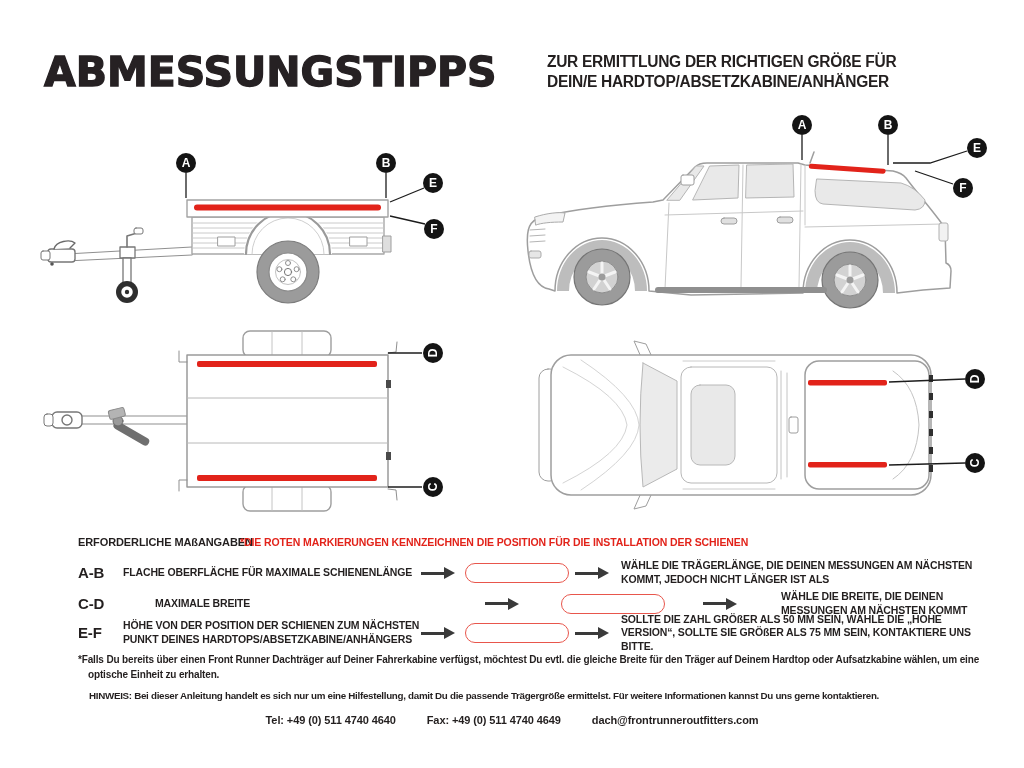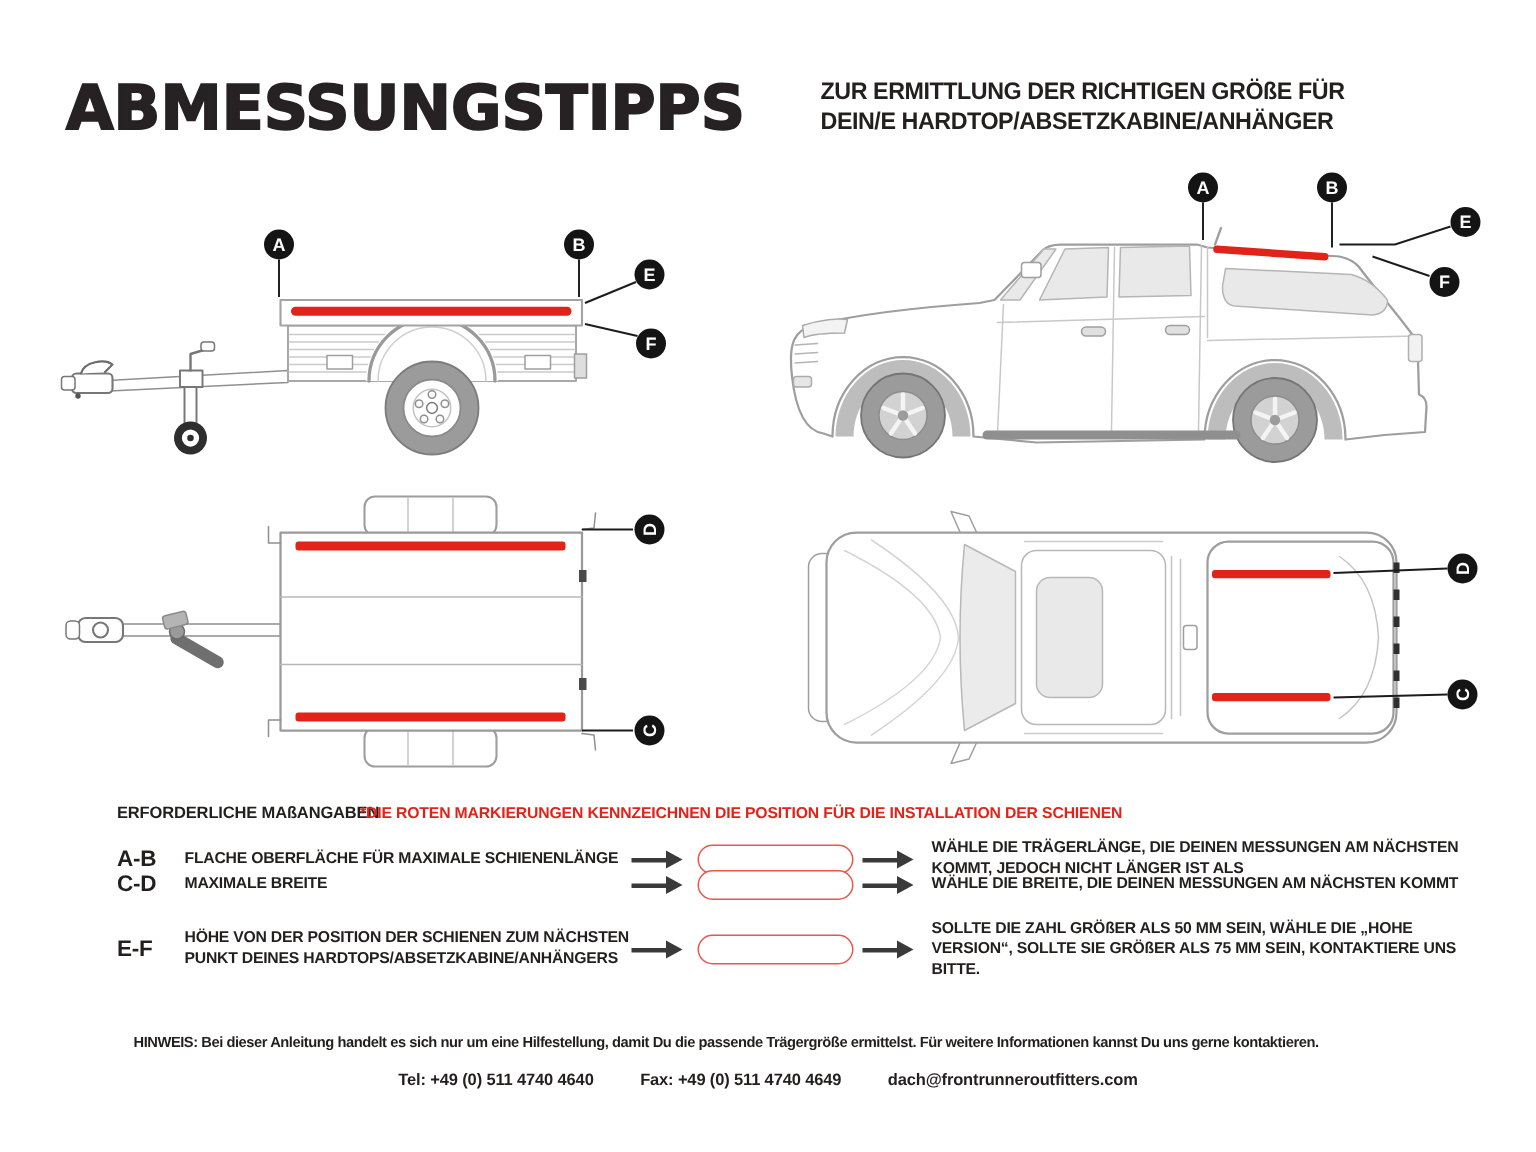--- a/index.html
+++ b/index.html
@@ -18,21 +18,21 @@
   svg text.mkt{font:bold 12px "Liberation Sans", sans-serif; fill:#fff; text-anchor:middle;}
   svg .lead{stroke:#1c1c1c; stroke-width:1.3; fill:none;}
   svg .mk{fill:var(--marker-bg);}
 
   .meas-head{left:78px; top:536px; font-size:11px; font-weight:bold; letter-spacing:-0.1px;}
   .meas-note{left:240px; top:536px; font-size:10.5px; font-weight:bold; color:var(--accent-red); letter-spacing:-0.1px;text-align:right;}
   .meas-row{left:78px; width:910px; display:grid;
             grid-template-columns:45px 298px 44px 110px 46px auto;
             align-items:center; font-size:10.5px; font-weight:bold; letter-spacing:-0.15px; line-height:1.3;}
   .row-ab{top:556px; min-height:34px;}
-  .row-cd{top:578px; min-height:24px;}
+  .row-cd{top:590px; min-height:24px;gap:32px;}
   .row-ef{top:612px; min-height:42px;}
   .mkey{font-size:15px;}
   .arrow{position:relative; width:34px; height:12px;}
   .arrow .shaft{position:absolute; left:0; top:4.5px; width:24px; height:3px; background:var(--arrow);}
   .arrow .head{position:absolute; right:0; top:0; width:0; height:0;
                border-left:11px solid var(--arrow); border-top:6px solid transparent; border-bottom:6px solid transparent;}
   .pill{width:104px; height:20px; border:1.5px solid var(--pill-border); border-radius:11px; background:#fff;}
   .foot1{left:78px; top:653px; width:915px; font-size:10px; font-weight:bold; letter-spacing:-0.15px;
          line-height:1.45; padding-left:10px; text-indent:-10px;}
   .foot2{left:78px; top:690px; width:940px; font-size:9.8px; font-weight:bold; letter-spacing:-0.3px; white-space:nowrap;padding-left:11px;}
@@ -368,20 +368,21 @@
         <div class="head"></div>
       </div>
     <div class="pill"></div>
     <div class="arrow">
         <div class="shaft"></div>
         <div class="head"></div>
       </div>
     <div>SOLLTE DIE ZAHL GRÖßER ALS 50 MM SEIN, WÄHLE DIE „HOHE VERSION“, SOLLTE SIE GRÖßER ALS 75 MM SEIN, KONTAKTIERE UNS BITTE.</div>
   </div>
 
+  <div class="abs foot1">*Falls Du bereits über einen Front Runner Dachträger auf Deiner Fahrerkabine verfügst, möchtest Du evtl. die gleiche Breite für den Träger auf Deinem Hardtop oder Aufsatzkabine wählen, um eine optische Einheit zu erhalten.</div>
   <div class="abs foot2">HINWEIS: Bei dieser Anleitung handelt es sich nur um eine Hilfestellung, damit Du die passende Trägergröße ermittelst. Für weitere Informationen kannst Du uns gerne kontaktieren.</div>
 
   <div class="abs contact">
     <span>Tel: +49 (0) 511 4740 4640</span>
     <span>Fax: +49 (0) 511 4740 4649</span>
     <span>dach@frontrunneroutfitters.com</span>
   </div>
 
 </div>
 

